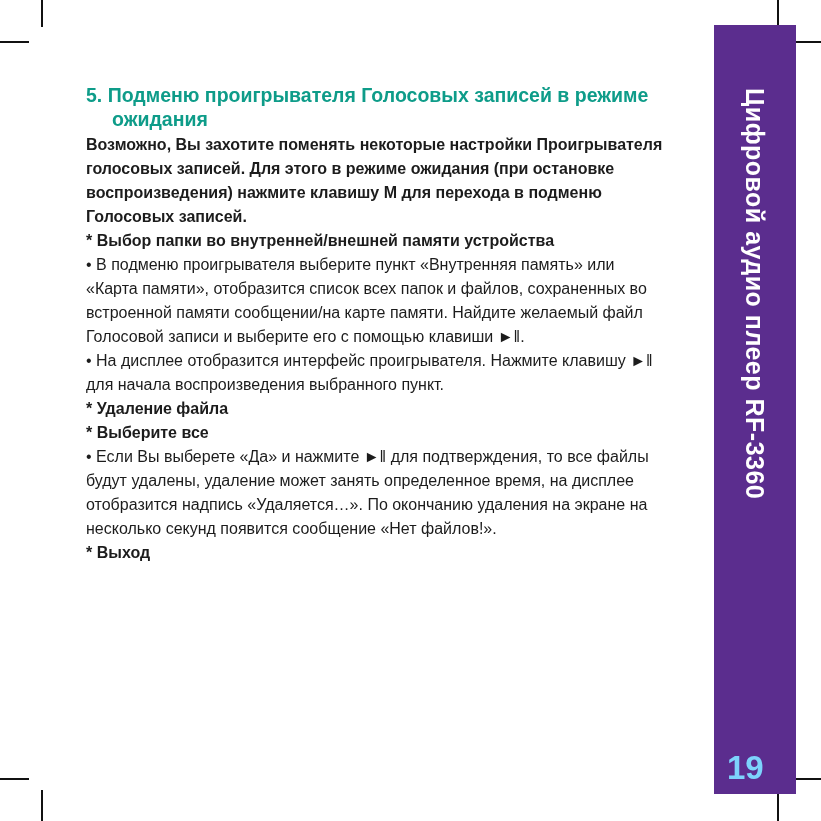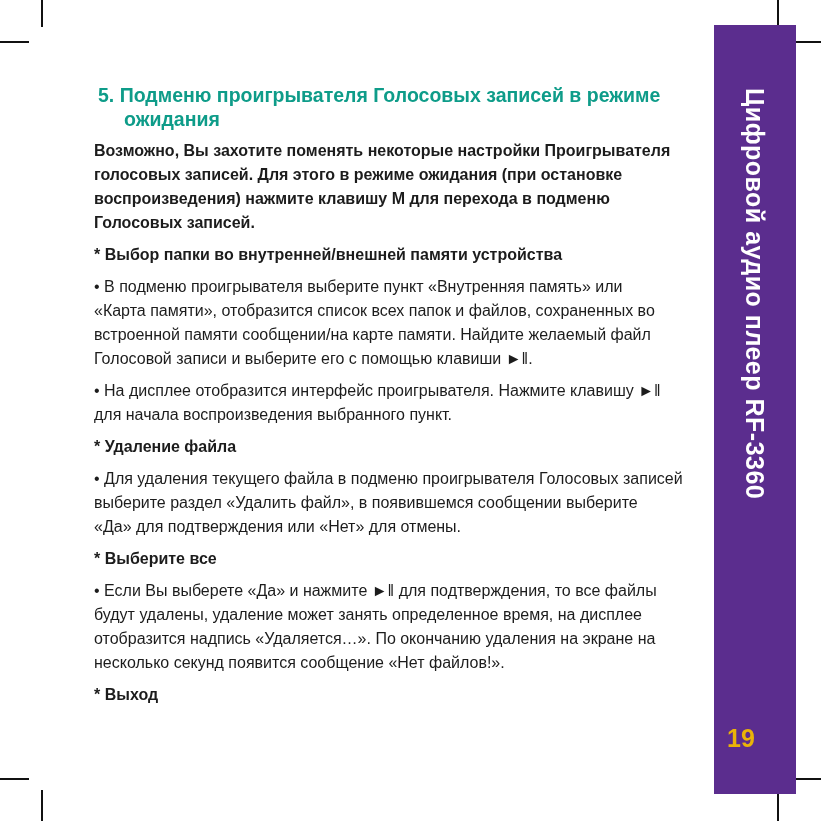--- a/index.html
+++ b/index.html
@@ -29,37 +29,37 @@
     position:absolute;left:714px;top:25px;width:82px;height:769px;
     background:var(--sidebar-purple);
   }
   .sidebar-title{
     position:absolute;left:55px;top:63px;
     transform-origin:0 0;transform:rotate(90deg);
     white-space:nowrap;color:#ffffff;font-weight:bold;
     font-size:25px;line-height:29px;letter-spacing:0.5px;
   }
   .page-number{
-    position:absolute;left:13px;bottom:43px;
-    color:#eab308;font-weight:bold;font-size:25px;line-height:25px;
+    position:absolute;left:13px;bottom:14px;
+    color:#7dd3fc;font-weight:bold;font-size:33px;line-height:25px;
   }
 
   
   .content{
     position:absolute;left:86px;top:84px;width:632px;
   }
   .section-heading{
-    margin:0 0 2px 12px;
+    margin:0 0 2px 0;
     color:var(--heading-teal);
     font-size:19.5px;line-height:23.5px;font-weight:bold;
     white-space:pre-line;
     padding-left:26px;text-indent:-26px;
   }
   .para{
-    margin:8px;font-size:16px;line-height:24px;
+    margin:0;font-size:16px;line-height:24px;
     white-space:pre-line;color:var(--body-text);
   }
   .para.bold{font-weight:bold;}
 </style>
 </head>
 <body>
 
 <div class="crop tl-v"></div>
 <div class="crop tl-h"></div>
 <div class="crop tr-v"></div>
@@ -80,23 +80,20 @@
 
   <p class="para bold">* Выбор папки во внутренней/внешней памяти устройства</p>
   <p class="para">• В подменю проигрывателя выберите пункт «Внутренняя память» или
 «Карта памяти», отобразится список всех папок и файлов, сохраненных во
 встроенной памяти сообщении/на карте памяти. Найдите желаемый файл
 Голосовой записи и выберите его с помощью клавиши ►‖.</p>
   <p class="para">• На дисплее отобразится интерфейс проигрывателя. Нажмите клавишу ►‖
 для начала воспроизведения выбранного пункт.</p>
 
   <p class="para bold">* Удаление файла</p>
-  <p class="para">• Для удаления текущего файла в подменю проигрывателя Голосовых записей
-выберите раздел «Удалить файл», в появившемся сообщении  выберите
-«Да» для подтверждения или «Нет» для отмены.</p>
 
   <p class="para bold">* Выберите все</p>
   <p class="para">• Если Вы выберете «Да» и нажмите ►‖ для подтверждения, то все файлы
 будут удалены, удаление может занять определенное время, на дисплее
 отобразится надпись «Удаляется…». По окончанию удаления на экране на
 несколько секунд появится сообщение «Нет файлов!».</p>
 
   <p class="para bold">* Выход</p>
 </div>
 

